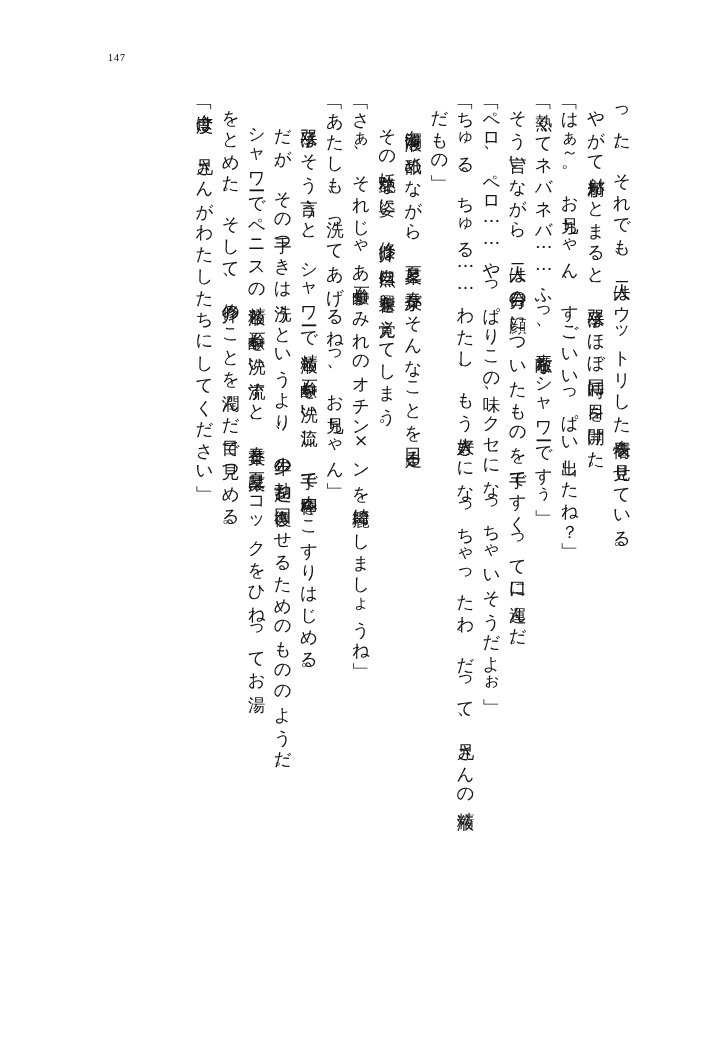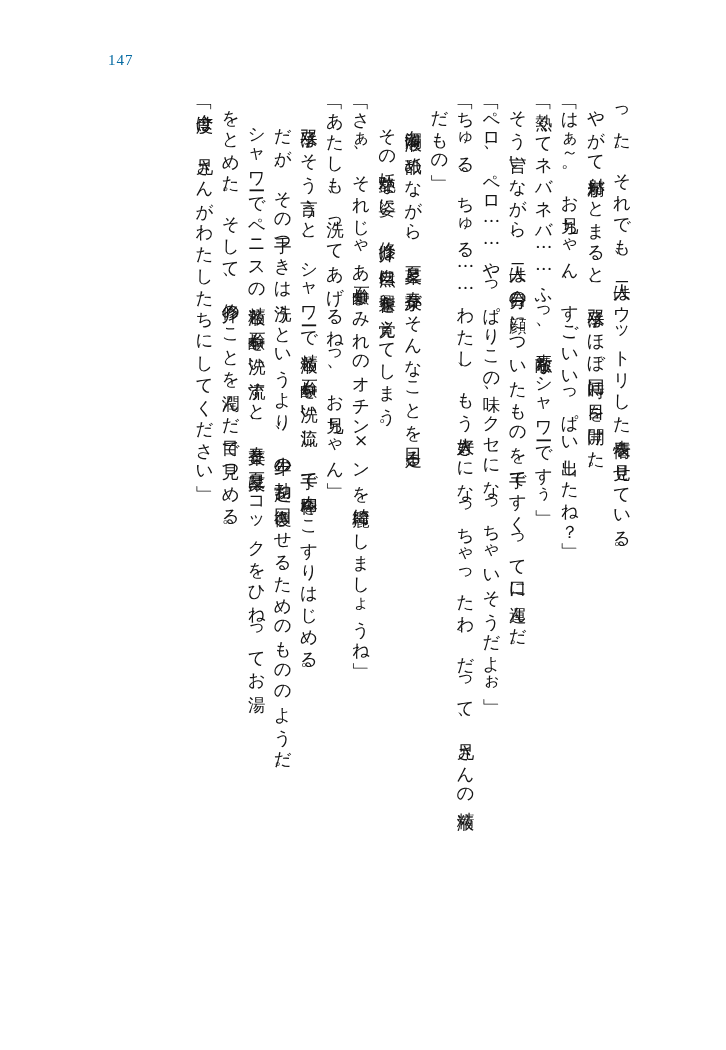--- a/index.html
+++ b/index.html
@@ -15,23 +15,23 @@
     width: 726px;
     height: 1050px;
     background: #ffffff;
     overflow: hidden;
     box-sizing: border-box;
   }
   .page-number {
     position: absolute;
     top: 52px;
     left: 108px;
-    font-size: 15px;
+    font-size: 10px;
     letter-spacing: 1px;
-    color: #0369a1;
+    color: #000000;
     font-family: "Liberation Serif", "DejaVu Serif", serif;
   }
   
   .text-block {
     position: absolute;
     top: 98px;
     right: 96px;
     height: 800px;
     width: 560px;
     display: flex;

